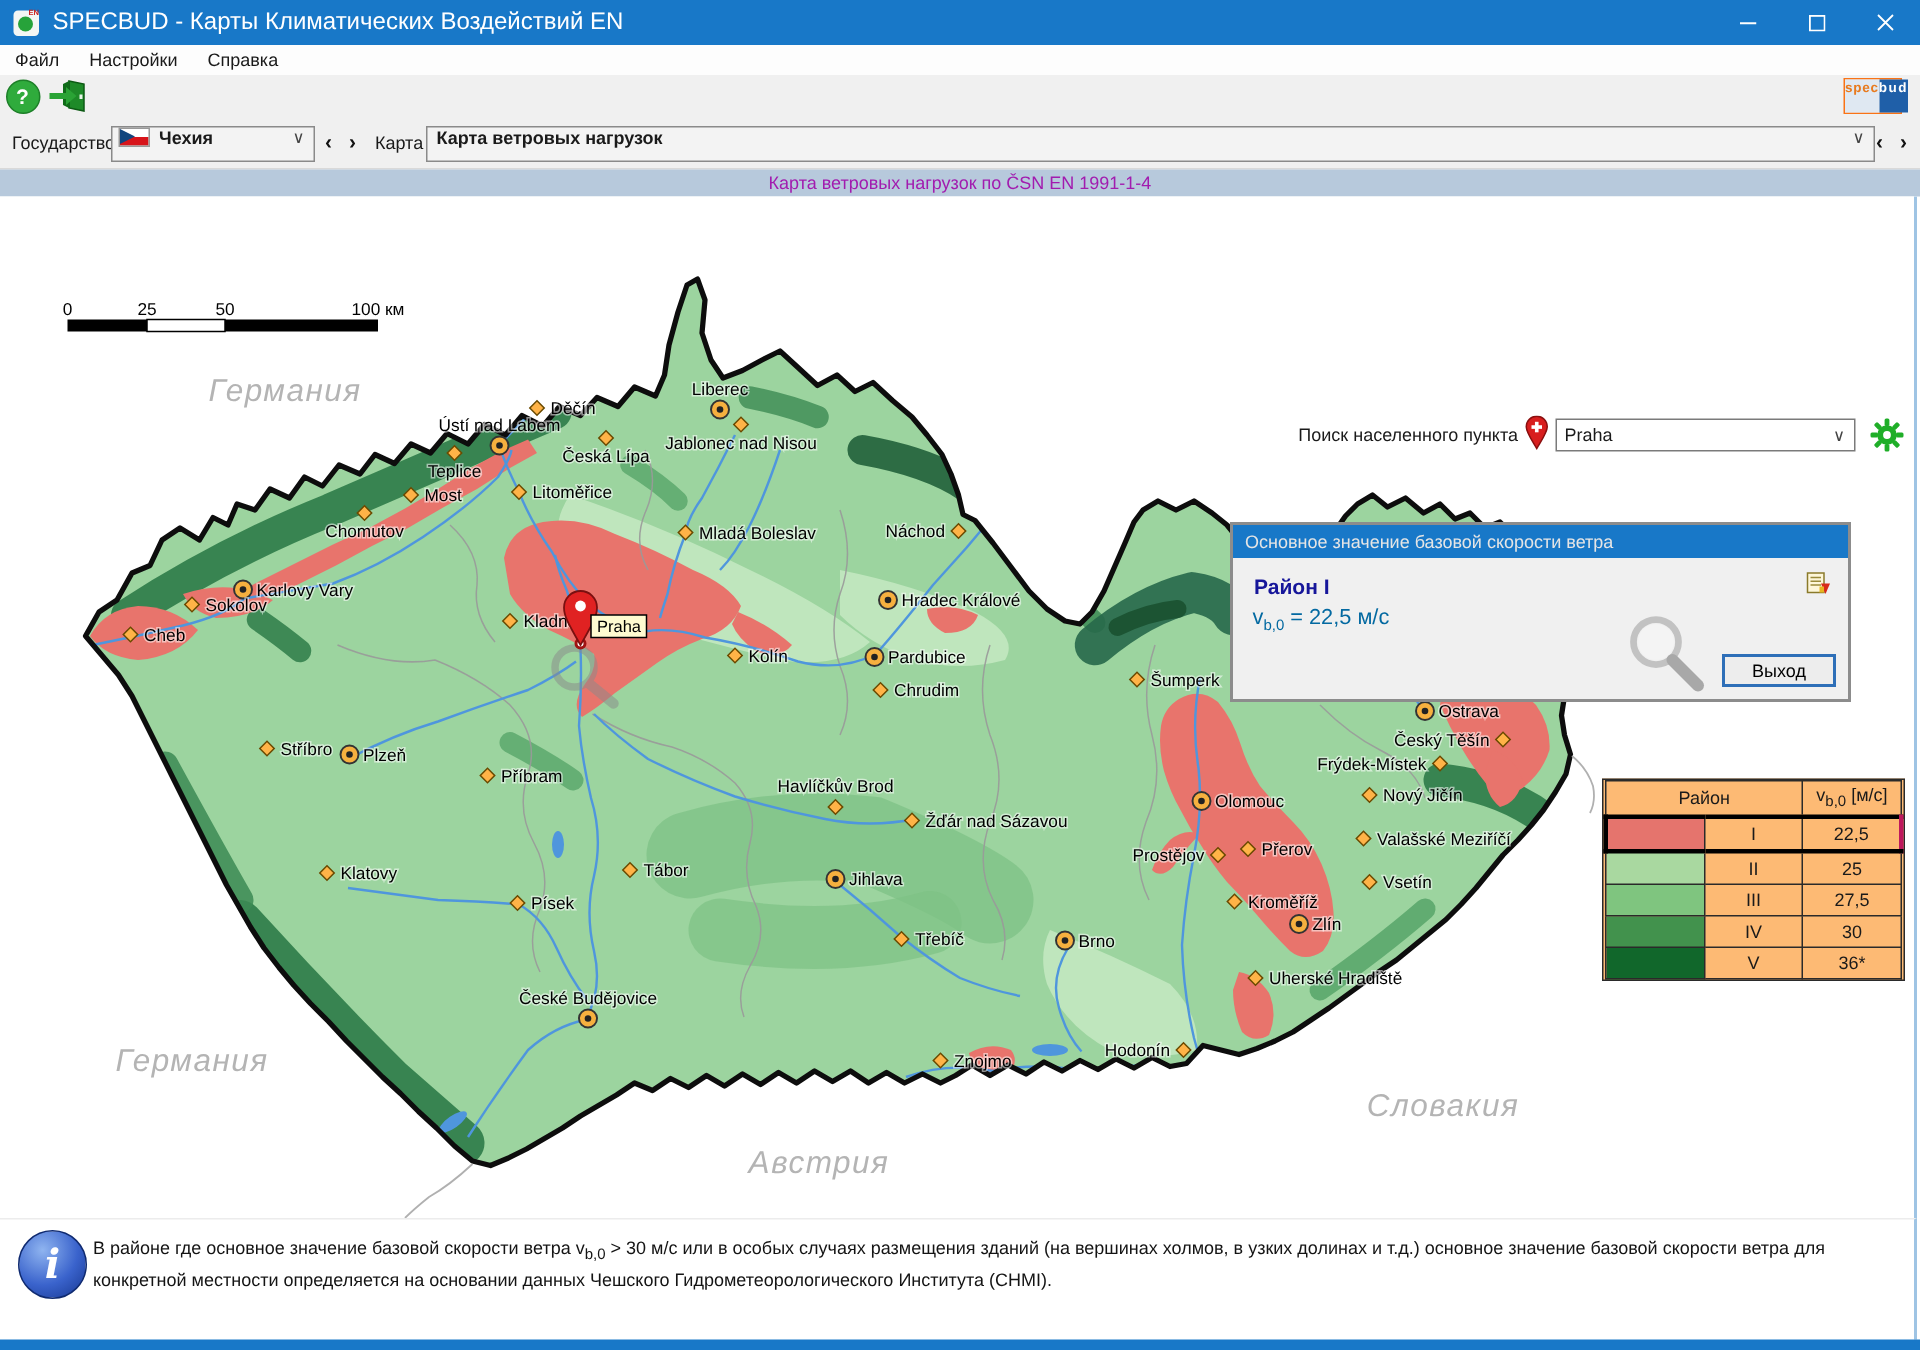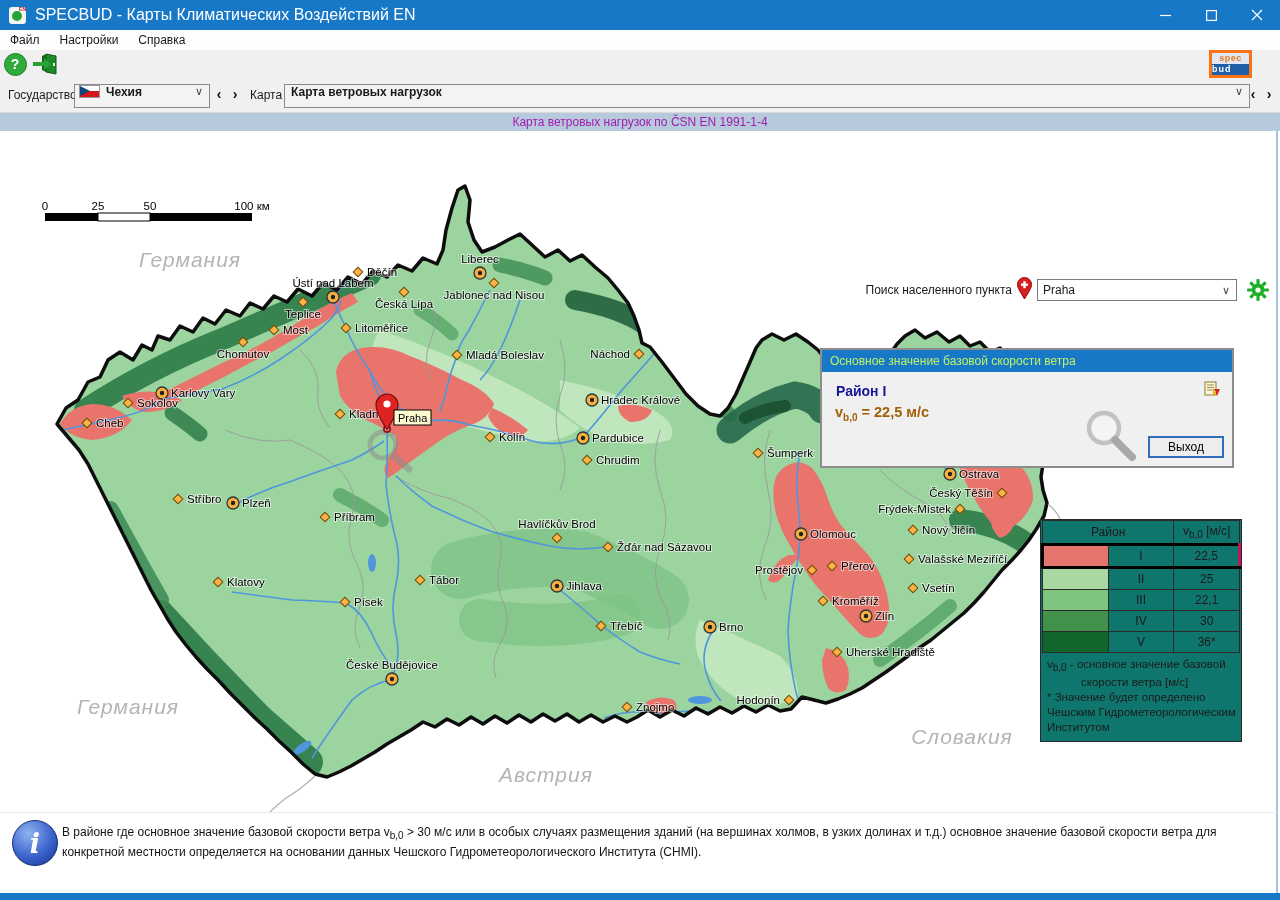--- a/index.html
+++ b/index.html
@@ -19,22 +19,22 @@
           color:#fff;font-size:13px;cursor:default}
   .winbtn svg{display:block}
   .menubar{position:absolute;left:0;top:30px;width:1280px;height:20px;background:#fdfdfd;
            display:flex;align-items:flex-start;border-bottom:1px solid #f0f0f0}
   .menuitem{padding:0 10px;height:20px;display:flex;align-items:center}
   .toolbar{position:absolute;left:0;top:50px;width:1280px;height:28px;background:#f0f0f0;
            border-bottom:1px solid #e2e2e2;display:flex;align-items:center}
   .tbtn{width:30px;height:26px;display:flex;align-items:center;justify-content:center}
   .help-circle{width:21px;height:21px;border-radius:50%;background:#2fab3c;color:#fff;font-weight:bold;
            font-size:14px;display:flex;align-items:center;justify-content:center;border:1px solid #1d7f28}
-  .logo{margin-left:auto;margin-right:28px;width:37px;height:22px;border:3px solid #f97316;
-        display:flex;flex-direction:column;font-weight:bold;line-height:1}
+  .logo{margin-left:auto;margin-right:12px;width:37px;height:22px;border:1px solid #f97316;
+        display:flex;font-weight:bold;line-height:1}
   .logo .t{flex:1;background:#dfe8f2;color:#e87a1e;font-size:9px;text-align:center;padding-top:1px;letter-spacing:.5px}
   .logo .b{flex:1;background:#1f5fa8;color:#fff;font-size:9px;padding-top:1px;letter-spacing:1px}
   
   .selrow{position:absolute;left:0;top:78px;width:1280px;height:34px;background:#f0f0f0;
           border-bottom:1px solid #d9d9d9}
   .sel-label{position:absolute;top:10px}
   .combo{position:absolute;top:6px;height:22px;background:#f3f3f3;border:1px solid #8a8a8a;
          display:flex;align-items:flex-start;font-weight:bold}
   .combo .chev{margin-left:auto;margin-right:6px;color:#444;font-size:11px;font-weight:normal}
   .flag{width:21px;height:13px;margin:0 6px 0 4px;position:relative;background:linear-gradient(#fff 50%,#d7141a 50%);
@@ -57,30 +57,30 @@
   .search{position:absolute;left:0;top:144px;width:1280px;height:30px}
   .search-label{position:absolute;right:268px;top:8px}
   .search-combo{position:absolute;left:1037px;top:4px;width:200px;height:22px;background:#fff;
         border:1px solid #7a7a7a;display:flex;align-items:center;padding-left:5px;box-sizing:border-box}
   .search-combo .chev{margin-left:auto;margin-right:6px;color:#444;font-size:11px}
   .pin-ico{position:absolute;left:1016px;top:2px}
   .gear-ico{position:absolute;left:1246px;top:3px}
   
   .popup{position:absolute;left:820px;top:217px;width:414px;height:120px;background:#f0f0f0;
          border:2px solid #8c8c8c;box-sizing:border-box}
-  .popup-title{height:22px;background:#1878c8;color:#bef264;display:flex;align-items:center;padding-left:8px}
+  .popup-title{height:22px;background:#1878c8;color:#e5e5e5;display:flex;align-items:center;padding-left:8px}
   .popup-region{position:absolute;left:14px;top:33px;font-weight:bold;font-size:14px;color:#16169a}
-  .popup-value{position:absolute;left:13px;top:54px;font-weight:bold;font-size:14.5px;color:#a16207}
+  .popup-value{position:absolute;left:13px;top:54px;font-weight:normal;font-size:14.5px;color:#0369a1}
   .popup-value sub, .subsm{font-size:10px}
   .print-ico{position:absolute;right:11px;top:30px}
   .popup-mag{position:absolute;right:92px;top:58px}
   .exit-btn{position:absolute;right:8px;bottom:8px;width:76px;height:22px;background:#ededed;
          border:2px solid #2e6fb8;font-size:12px;font-family:"Liberation Sans",sans-serif}
   
-  .legend{position:absolute;left:1040px;top:388px;width:202px;background:#0f766e;border:1px solid #2a2a2a;
+  .legend{position:absolute;left:1068px;top:388px;width:202px;background:#fdba74;border:1px solid #2a2a2a;
           box-sizing:border-box}
   .legend table{border-collapse:collapse;width:100%;table-layout:fixed}
   .legend td,.legend th{border:1px solid #2a2a2a;height:20px;font-size:12px;font-weight:normal;
           text-align:center;padding:0}
   .legend th{height:22px}
   .legend .sw{width:52px}
   .legend .rg{width:48px}
   .legend tr.hl td{border-top:3px solid #000;border-bottom:3px solid #000}
   .legend tr.hl td:first-child{border-left:3px solid #000}
   .legend tr.hl td:last-child{border-right:3px solid #be185d}
@@ -487,38 +487,34 @@
             <td>22,5</td>
           </tr>
           <tr>
             <td class="sw" style="background: rgb(169, 216, 160);"></td>
             <td class="rg">II</td>
             <td>25</td>
           </tr>
           <tr>
             <td class="sw" style="background: rgb(127, 197, 127);"></td>
             <td class="rg">III</td>
-            <td>22,1</td>
+            <td>27,5</td>
           </tr>
           <tr>
             <td class="sw" style="background: rgb(66, 146, 77);"></td>
             <td class="rg">IV</td>
             <td>30</td>
           </tr>
           <tr>
             <td class="sw" style="background: rgb(17, 103, 43);"></td>
             <td class="rg">V</td>
             <td>36*</td>
           </tr>
         </tbody>
     </table>
-    <div class="legend-notes">
-      <div class="lnote1"><span>v</span><sub class="subsm">b,0</sub><span> - основное значение базовой скорости ветра [м/с]</span></div>
-      <div class="lnote2">* Значение будет определено Чешским Гидрометеорологическим Институтом</div>
-    </div>
   </div>
 </div>
 
 <div class="infopanel">
   <div class="info-ico">i</div>
   <div class="info-text">
     <span>В районе где основное значение базовой скорости ветра v</span><sub class="subsm">b,0</sub><span> &gt; 30 м/с или в особых случаях размещения зданий (на вершинах холмов, в узких долинах и т.д.) основное значение базовой скорости ветра для конкретной местности определяется на основании данных Чешского Гидрометеорологического Института (CHMI).</span>
   </div>
 </div>
 <div class="bottomstrip"></div>

